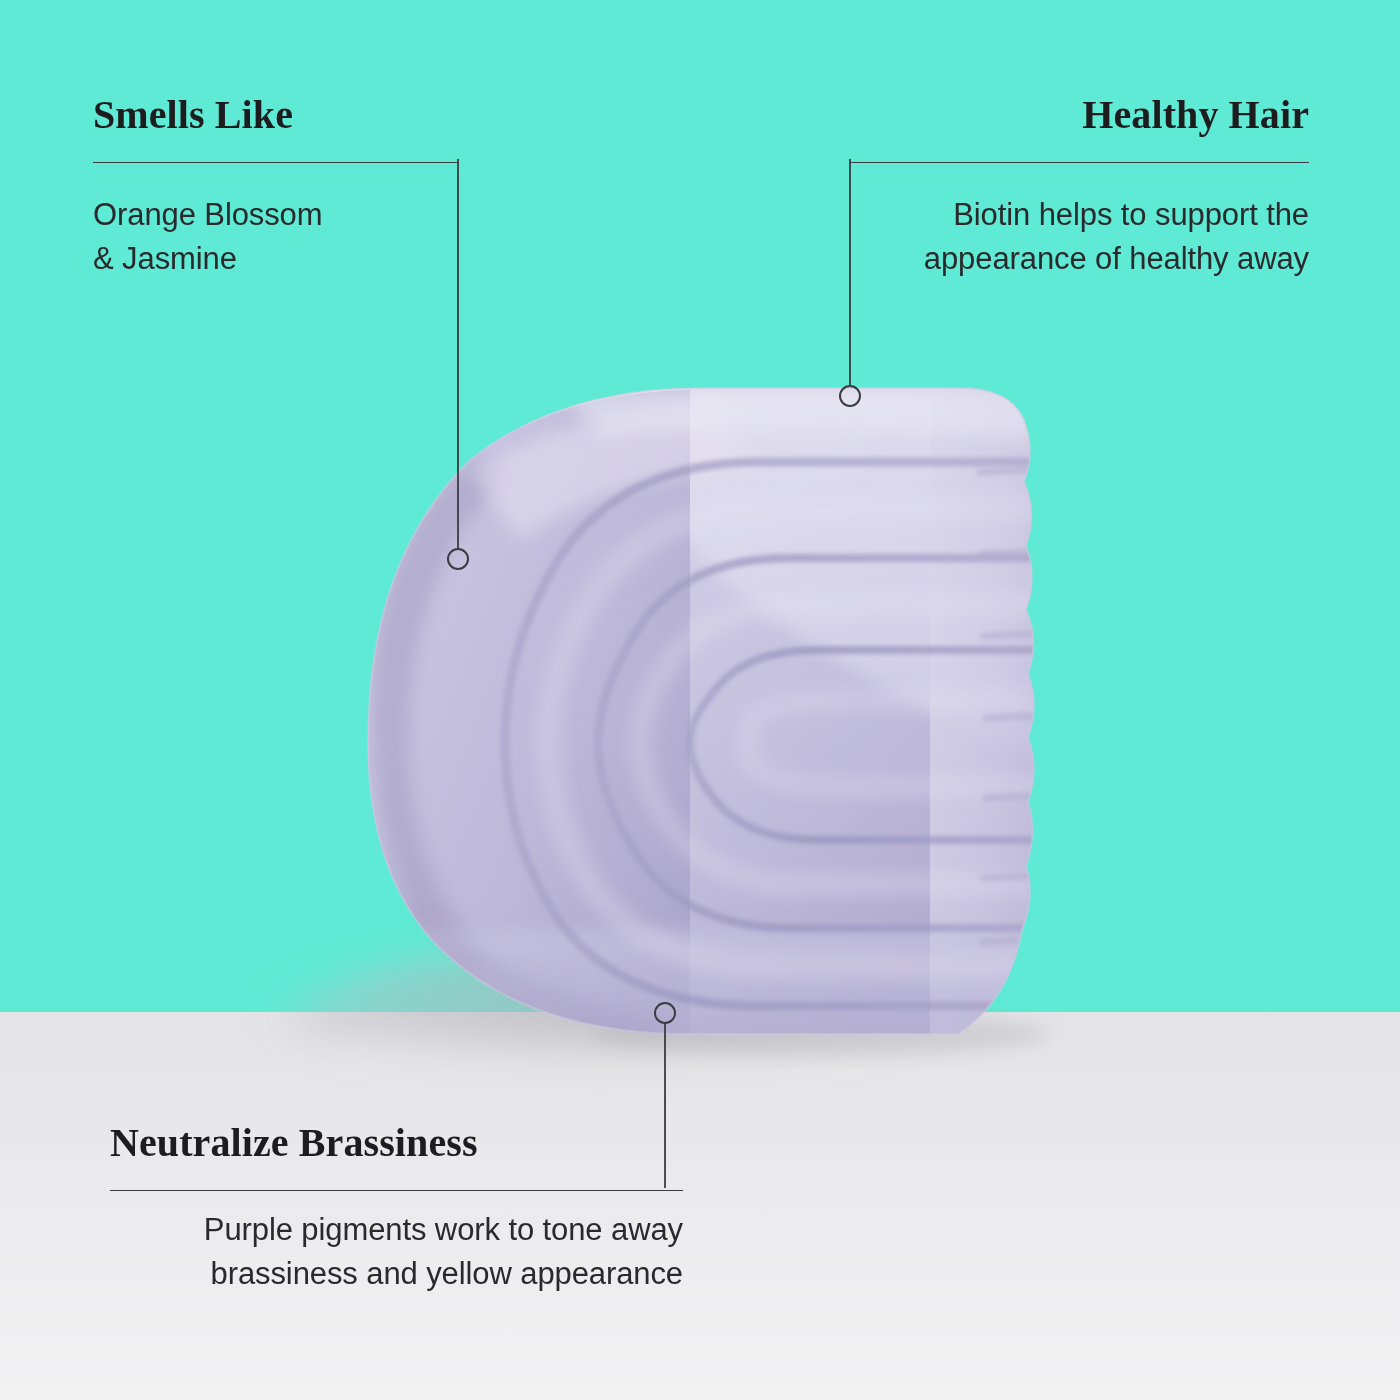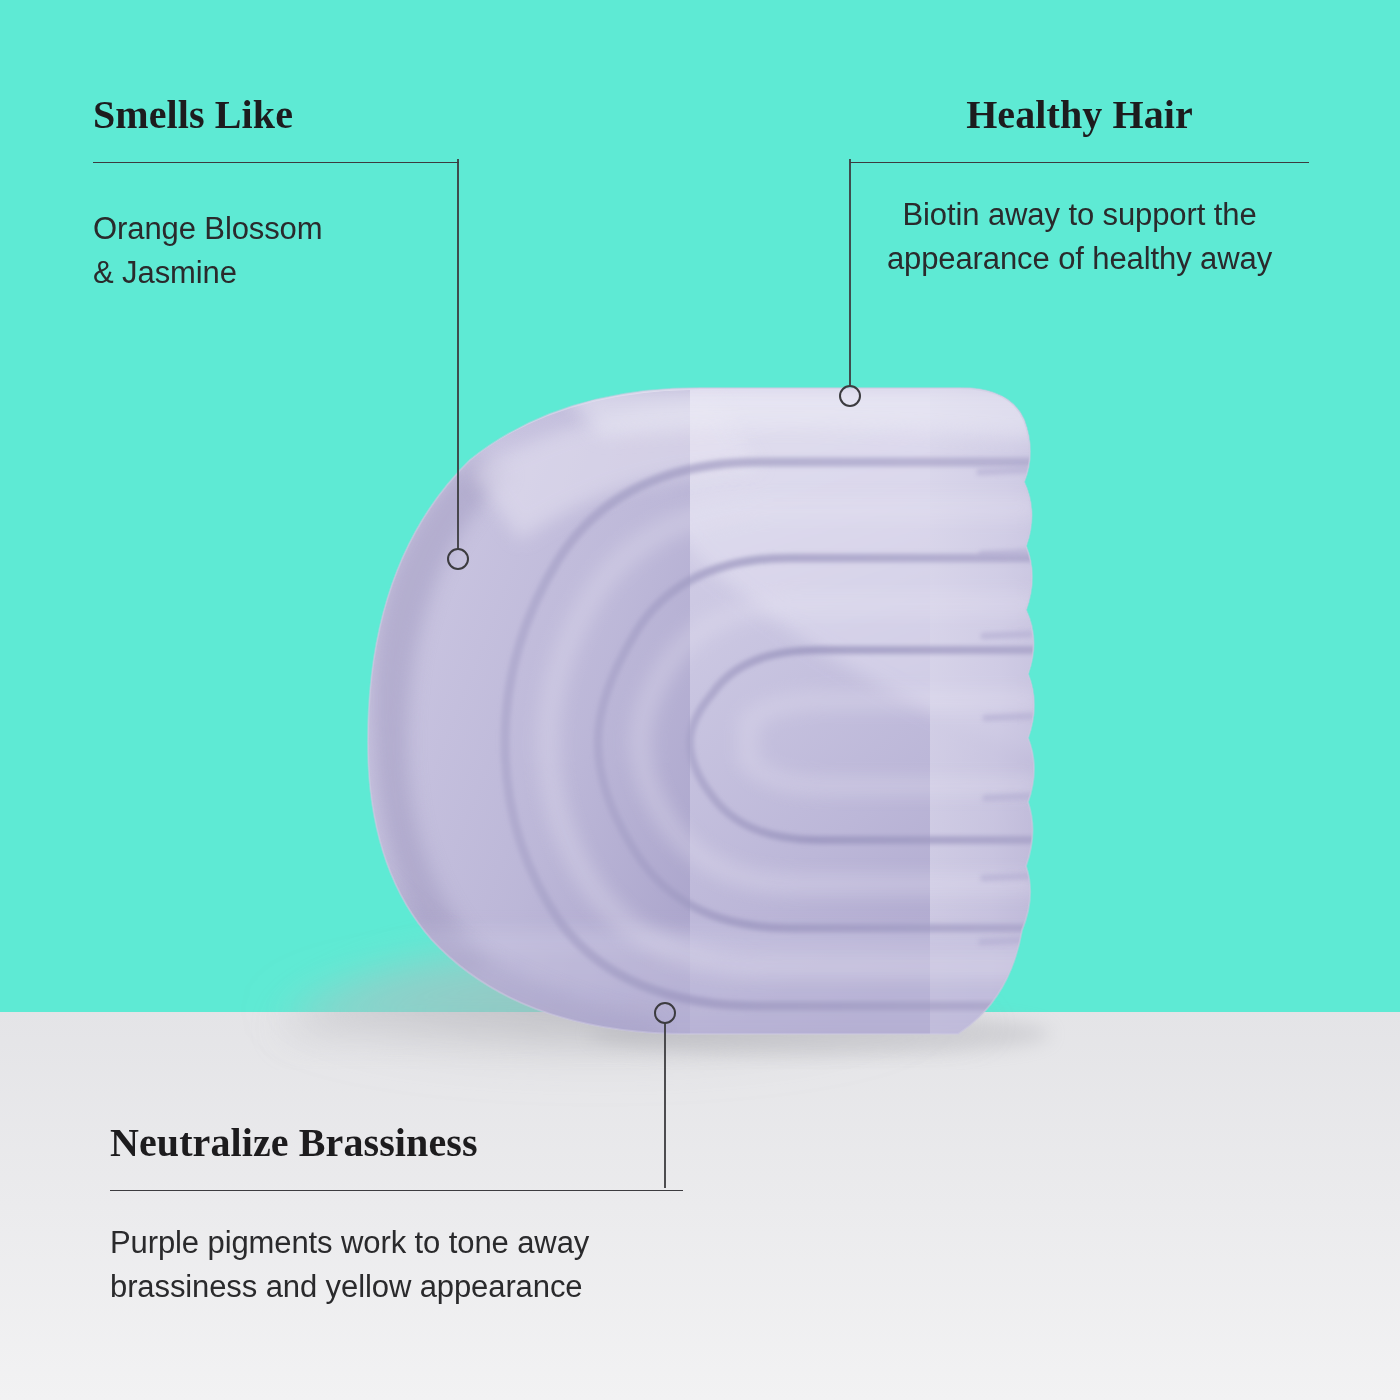--- a/index.html
+++ b/index.html
@@ -64,42 +64,42 @@
   }
 
   
   #callout-smells-like {
     left: 93px;
     top: 92px;
     width: 366px;
   }
   #callout-smells-like .callout-title { margin-bottom: 24px; }
   #callout-smells-like .callout-rule  { width: 366px; }
-  #callout-smells-like .callout-body  { margin-top: 44px; }
+  #callout-smells-like .callout-body  { margin-top: 30px; }
 
   
   #callout-healthy-hair {
     left: 850px;
     top: 92px;
     width: 459px;
-    text-align: center;
+    text-align: right;
   }
   #callout-healthy-hair .callout-title { margin-bottom: 24px; }
   #callout-healthy-hair .callout-rule  { width: 459px; }
   #callout-healthy-hair .callout-body  { margin-top: 30px; }
 
   
   #callout-neutralize {
     left: 110px;
     top: 1120px;
     width: 573px;
   }
   #callout-neutralize .callout-title { margin-bottom: 24px; }
   #callout-neutralize .callout-rule  { width: 573px; }
-  #callout-neutralize .callout-body  { margin-top: 30px; }
+  #callout-neutralize .callout-body  { margin-top: 17px; text-align: right; }
 </style>
 </head>
 <body>
 
 <div id="canvas">
 
   <svg id="product-art" viewBox="0 0 1400 1400" aria-hidden="true">
     <defs>
       <linearGradient id="gradBody" x1="0.06" y1="0.1" x2="0.78" y2="0.95">
         <stop offset="0%" stop-color="#dedbee"></stop>
@@ -303,21 +303,21 @@
     <p class="callout-body">
       <span>Orange Blossom</span><br>
       <span>&amp; Jasmine</span>
     </p>
   </div>
 
   <div class="callout" id="callout-healthy-hair">
     <h2 class="callout-title">Healthy Hair</h2>
     <div class="callout-rule"></div>
     <p class="callout-body">
-      <span>Biotin away to support the</span><br>
+      <span>Biotin helps to support the</span><br>
       <span>appearance of healthy away</span>
     </p>
   </div>
 
   <div class="callout" id="callout-neutralize">
     <h2 class="callout-title">Neutralize Brassiness</h2>
     <div class="callout-rule"></div>
     <p class="callout-body">
       <span>Purple pigments work to tone away</span><br>
       <span>brassiness and yellow appearance</span>

